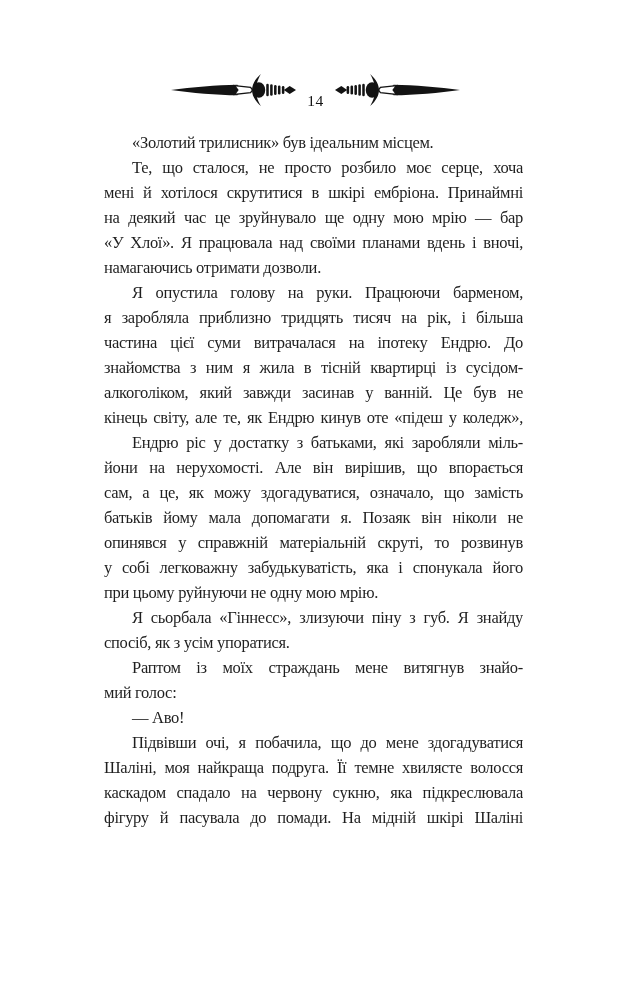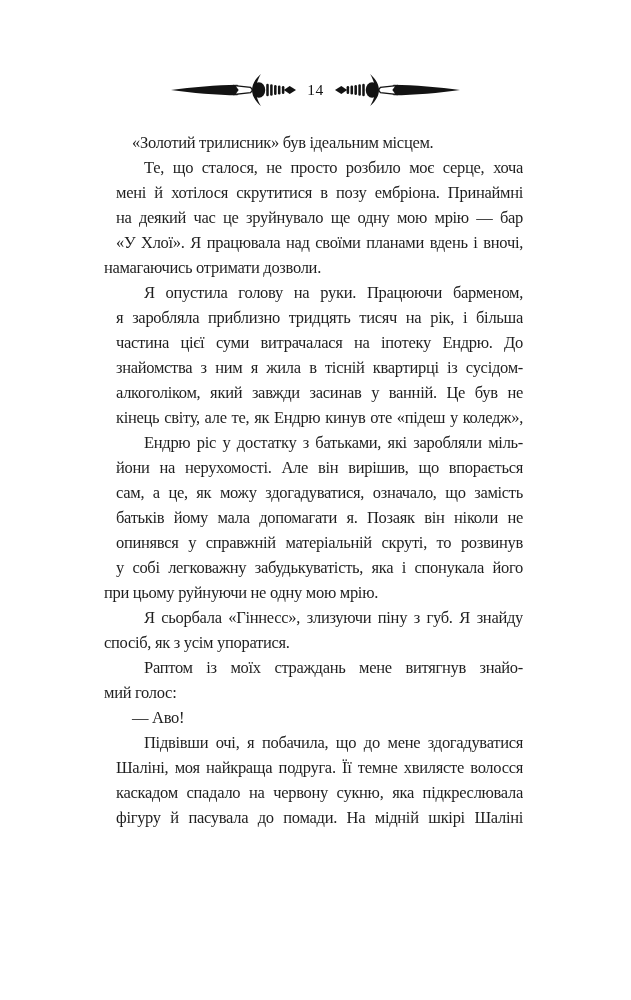--- a/index.html
+++ b/index.html
@@ -12,21 +12,21 @@
   .page {
     position: relative;
     width: 631px; height: 1000px;
     background: #ffffff;
   }
   .header {
     position: absolute;
     top: 72px; left: 0;
     width: 631px; height: 36px;
     display: flex;
-    align-items: center;
+    align-items: flex-end;
     justify-content: center;
     gap: 9px;
   }
   .ornament { width: 127px; height: 36px; flex: 0 0 auto; }
   .ornament.flip { transform: scaleX(-1); }
   .page-number {
     font-size: 15.5px;
     line-height: 1;
     color: #141414;
     letter-spacing: 0.5px;
@@ -42,21 +42,20 @@
     color: #1f1f1f;
   }
   .line {
     height: 25px;
     overflow: hidden;
     white-space: normal;
   }
   .line.justify {
     text-align: justify;
     text-align-last: justify;
-    margin-left: 12px;
     -moz-text-align-last: justify;
   }
   .line.indent { text-indent: 28px; }
   .hidden-defs { position: absolute; width: 0; height: 0; overflow: hidden; }
 </style>
 </head>
 <body>
 
 <div class="page">
 
@@ -92,21 +91,21 @@
       <use href="#sword"></use>
     </svg>
   </header>
 
   <main class="text-block">
       <div class="paragraph">
         <div class="line indent">«Золотий трилисник» був ідеальним місцем.</div>
       </div>
       <div class="paragraph">
         <div class="line justify indent">Те, що сталося, не просто розбило моє серце, хоча</div>
-        <div class="line justify">мені й хотілося скрутитися в позу ембріона. Принаймні</div>
+        <div class="line justify">мені й хотілося скрутитися в шкірі ембріона. Принаймні</div>
         <div class="line justify">на деякий час це зруйнувало ще одну мою мрію — бар</div>
         <div class="line justify">«У Хлої». Я працювала над своїми планами вдень і вночі,</div>
         <div class="line">намагаючись отримати дозволи.</div>
       </div>
       <div class="paragraph">
         <div class="line justify indent">Я опустила голову на руки. Працюючи барменом,</div>
         <div class="line justify">я заробляла приблизно тридцять тисяч на рік, і більша</div>
         <div class="line justify">частина цієї суми витрачалася на іпотеку Ендрю. До</div>
         <div class="line justify">знайомства з ним я жила в тісній квартирці із сусідом-</div>
         <div class="line justify">алкоголіком, який завжди засинав у ванній. Це був не</div>

